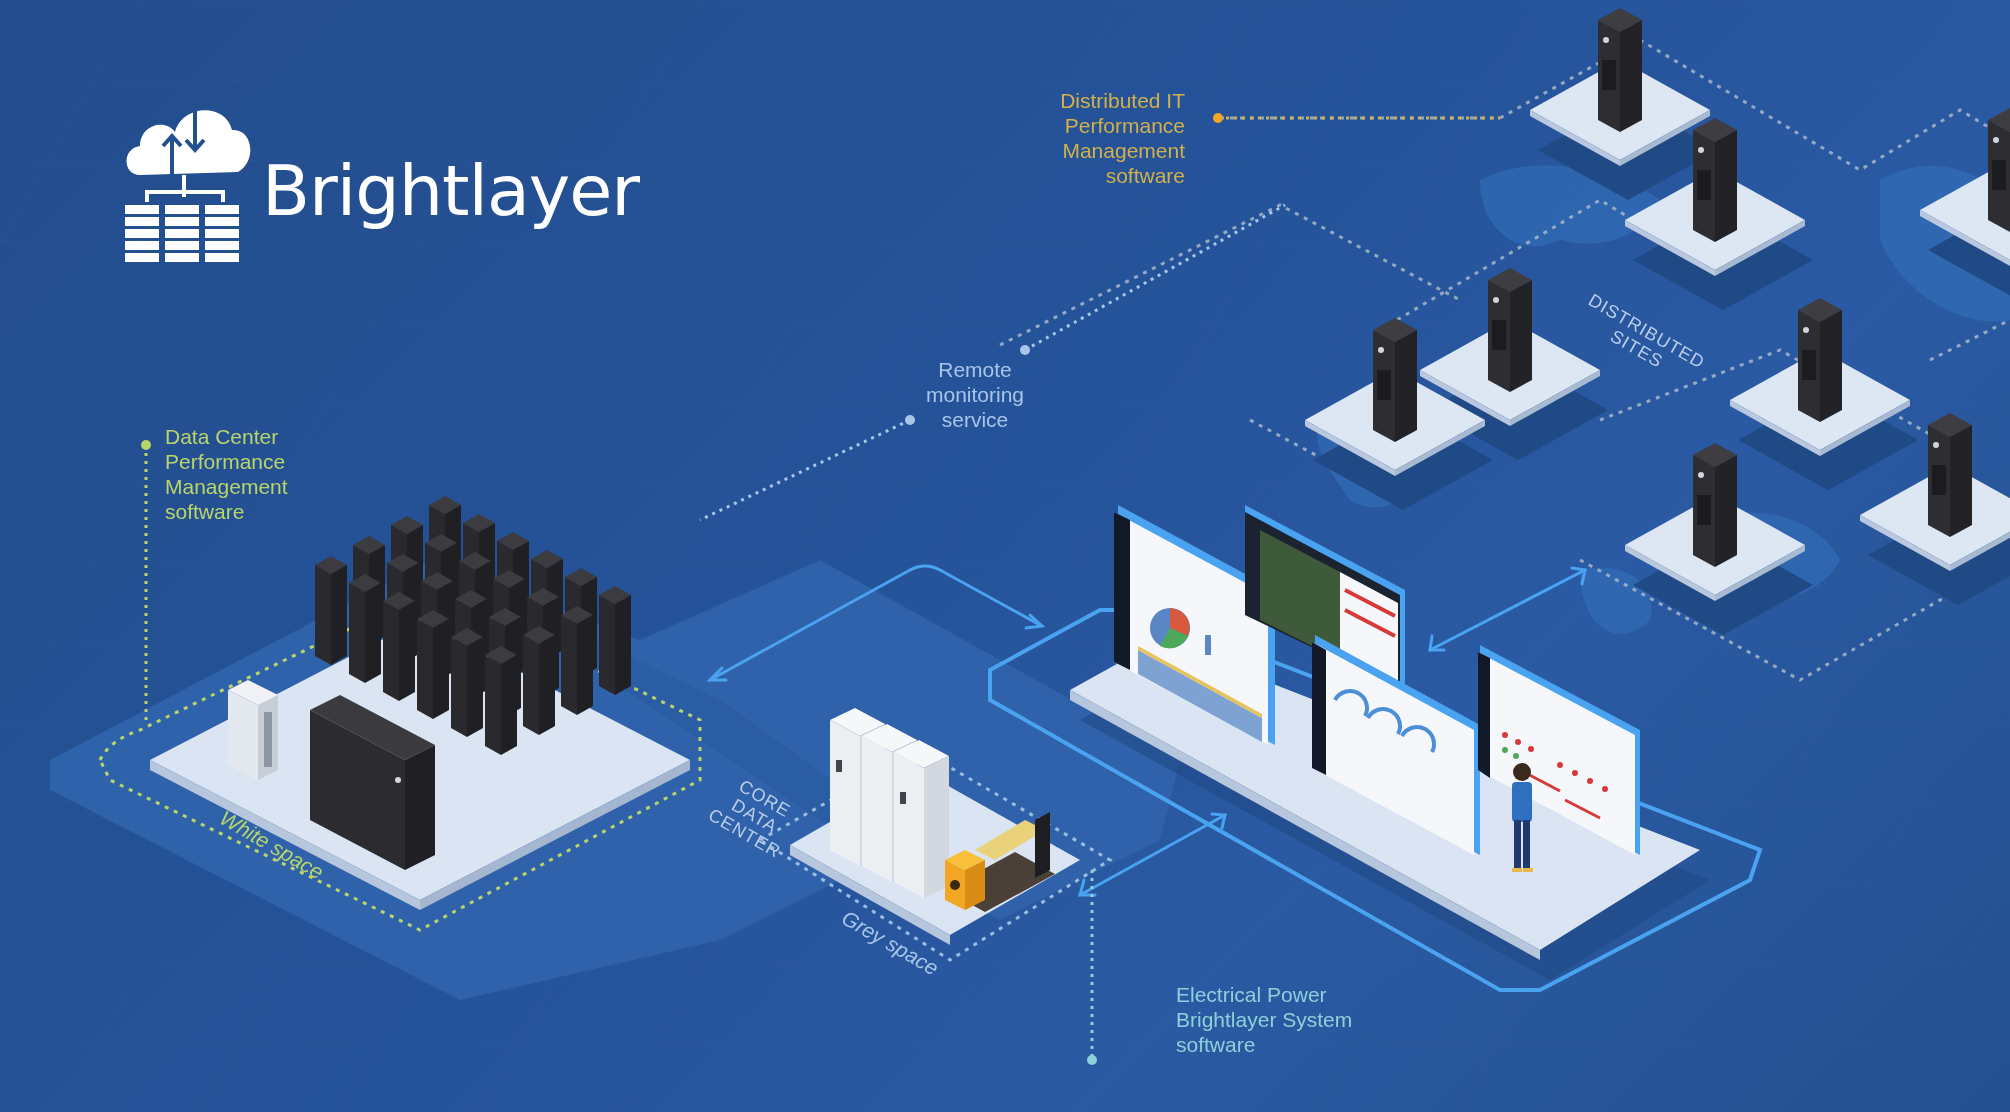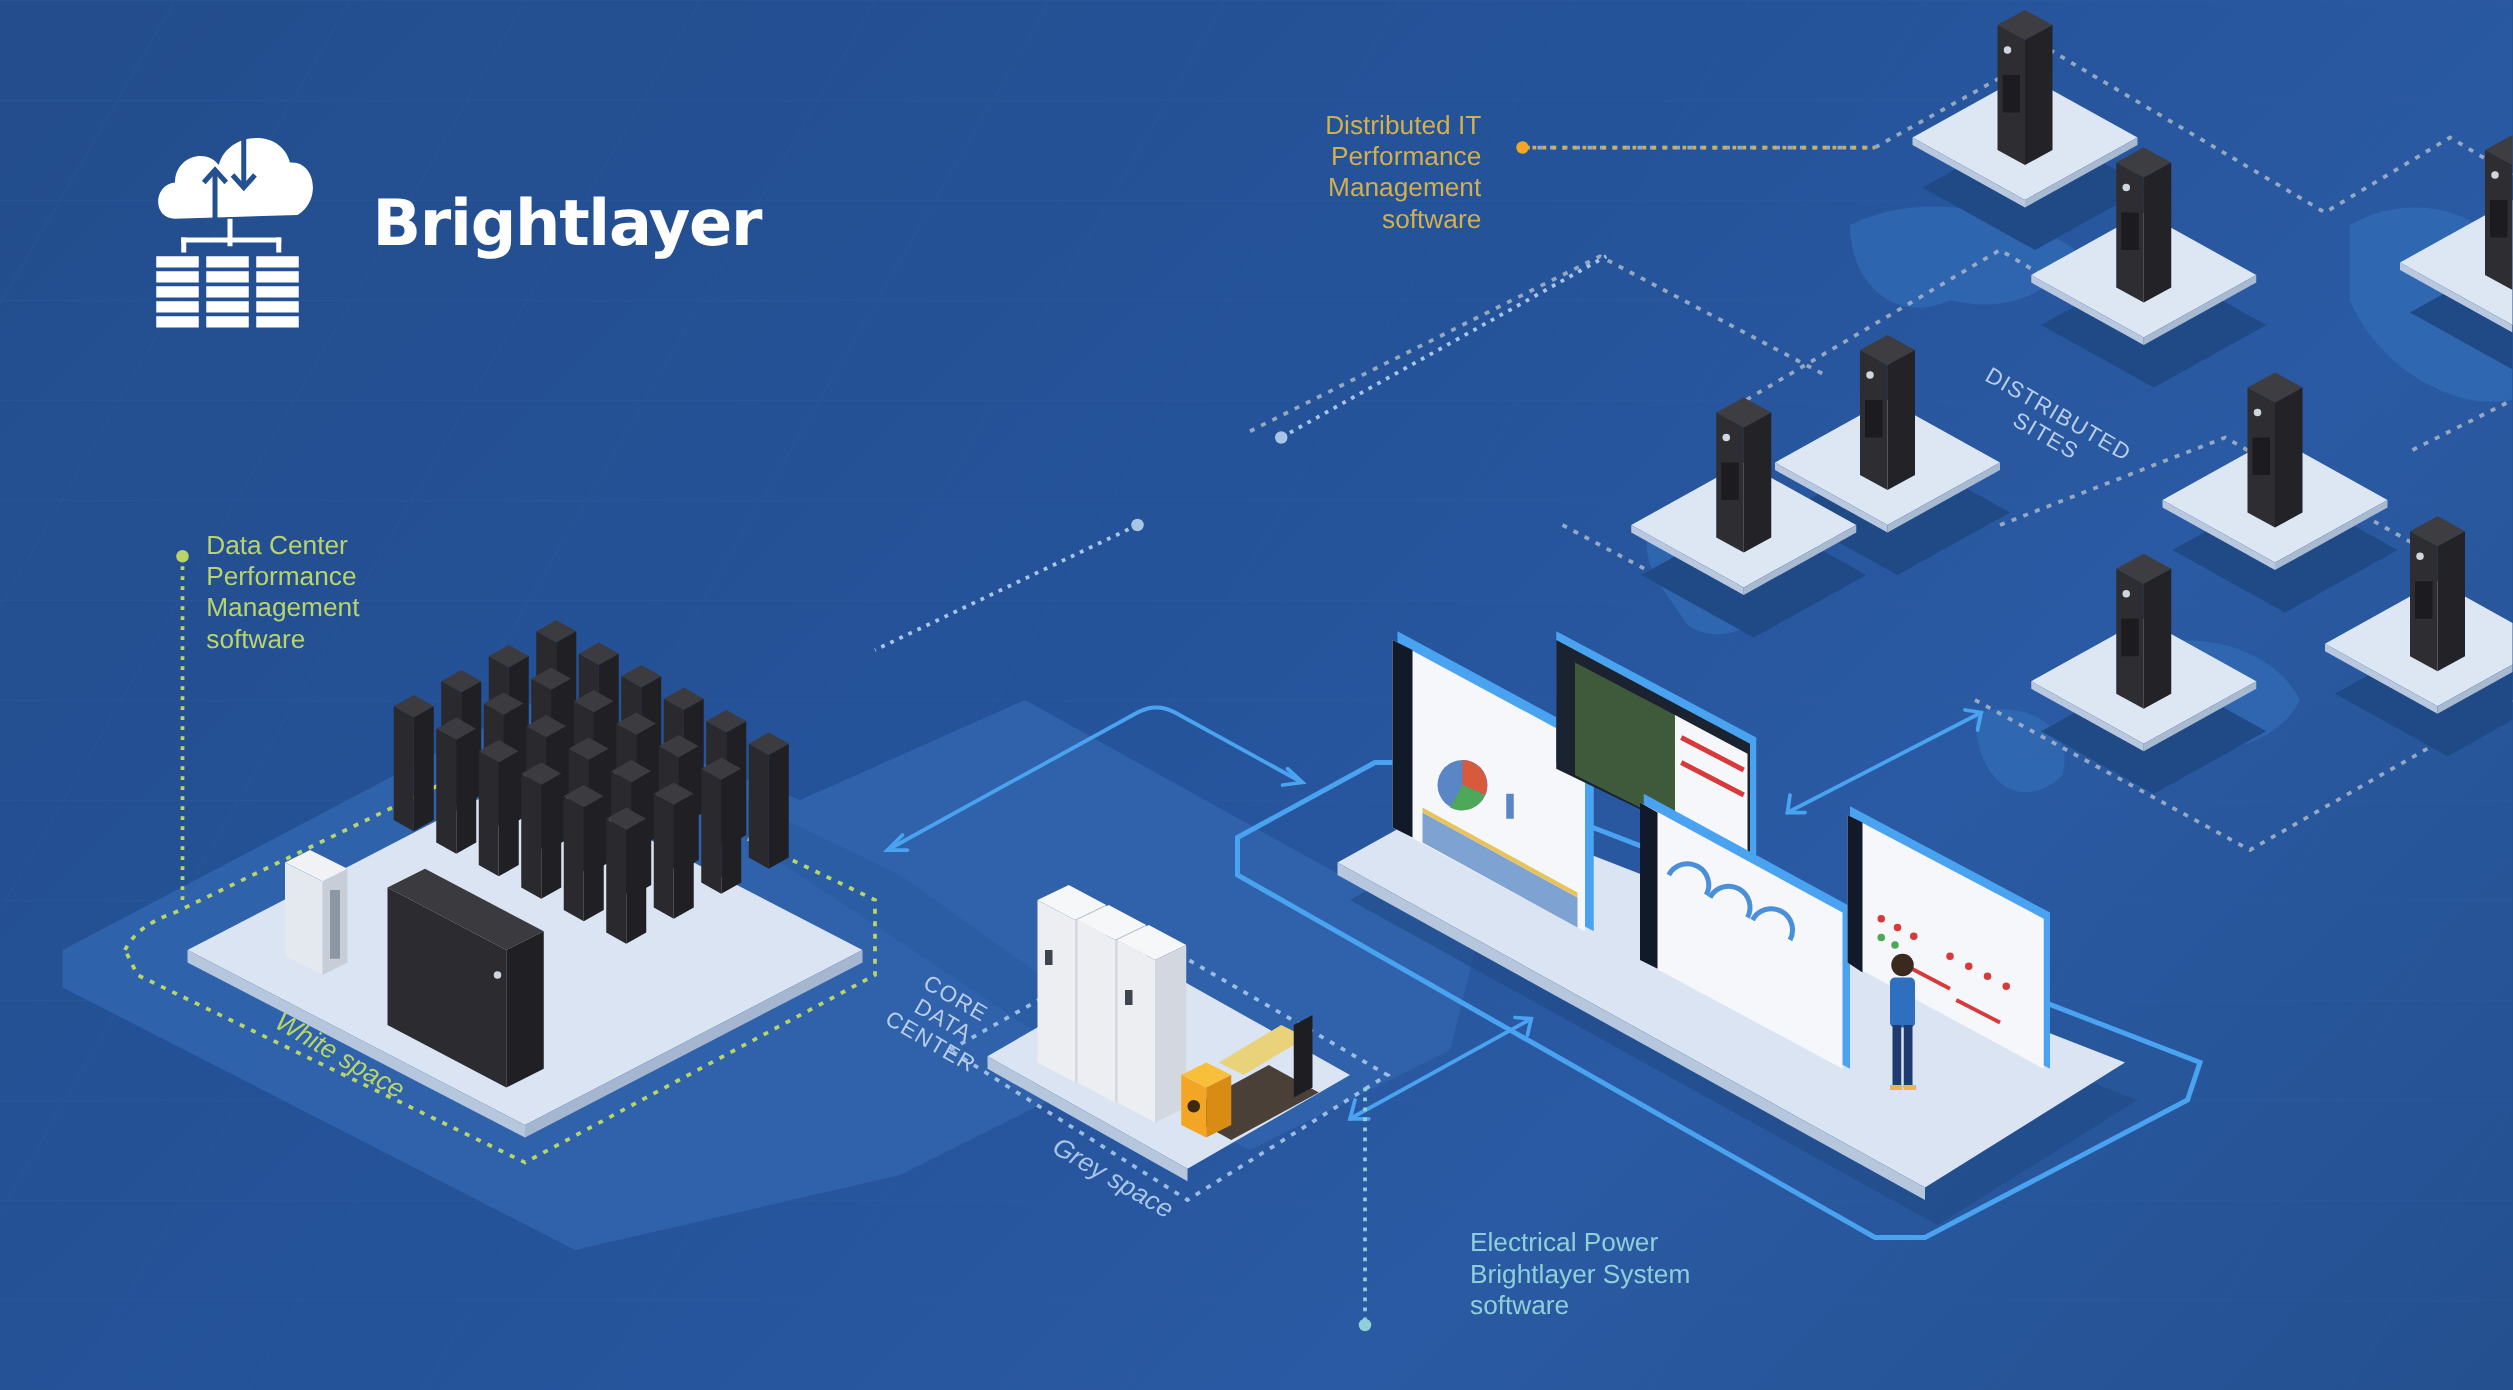--- a/index.html
+++ b/index.html
@@ -9,21 +9,21 @@
   svg#art { position:absolute; left:0; top:0; }
   .lbl { position:absolute; font-family:"Liberation Sans", sans-serif; font-size:21px; line-height:25px; }
   .lbl div { white-space:nowrap; }
   .yellow { color:#d2b04a; }
   .lime { color:#b9d56a; }
   .lightblue { color:#a9c6e8; }
   .cyan { color:#8fd0d8; }
   .right { text-align:right; }
   .center { text-align:center; }
   .caps { font-size:18px; letter-spacing:1px; color:#b9cde8; line-height:20px; }
-  .logo-title { position:absolute; left:262px; top:150px; color:#fff; font-family:"DejaVu Sans", sans-serif; font-weight:bold; font-size:51px; letter-spacing:-1px;margin-left:36px; }
+  .logo-title { position:absolute; left:262px; top:150px; color:#fff; font-family:"DejaVu Sans", sans-serif; font-weight:normal; font-size:70px; letter-spacing:-1px; }
   .logo-sub { position:absolute; left:262px; top:228px; color:#fff; font-family:"DejaVu Sans", sans-serif; font-size:37px; }
 </style>
 </head>
 <body>
 
 <div id="stage">
 
 <svg id="art" width="2010" height="1112" viewBox="0 0 2010 1112">
   <defs>
     <pattern id="grid" width="140" height="80" patternUnits="userSpaceOnUse" patternTransform="skewX(-30)">
@@ -323,20 +323,25 @@
 
 <div class="logo-title">Brightlayer</div>
 
 <div class="lbl yellow right" style="left:1020px; top:88px; width:165px;">
   <div>Distributed IT</div>
   <div>Performance</div>
   <div>Management</div>
   <div>software</div>
 </div>
 
+<div class="lbl lightblue center" style="left:905px; top:357px; width:140px;">
+  <div>Remote</div>
+  <div>monitoring</div>
+  <div>service</div>
+</div>
 
 <div class="lbl lime" style="left:165px; top:424px;">
   <div>Data Center</div>
   <div>Performance</div>
   <div>Management</div>
   <div>software</div>
 </div>
 
 <div class="lbl cyan" style="left:1176px; top:982px;">
   <div>Electrical Power</div>

